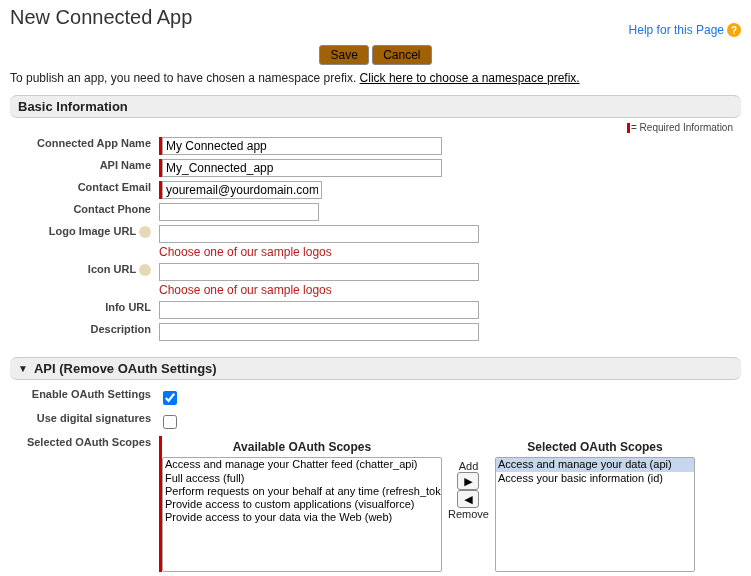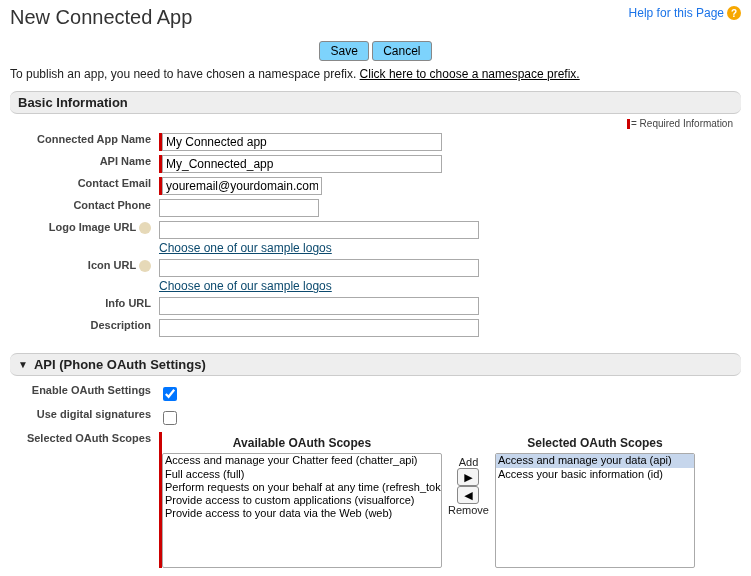--- a/index.html
+++ b/index.html
@@ -7,28 +7,28 @@
     font-family: Arial, Helvetica, sans-serif;
     font-size: 12px;
     color: #222;
     margin: 0;
     padding: 6px 10px;
     width: 751px;
     background: #fff;
   }
   .top-row { display: flex; justify-content: space-between; align-items: flex-start; }
   .page-title { font-size: 20px; font-weight: normal; margin: 0 0 4px 0; color: #333; }
-  .help-link { color: #1a73e8; font-size: 12px; text-decoration: none; display: inline-flex; align-items: center; gap: 3px; }
+  .help-link { color: #1a73e8; font-size: 12px; text-decoration: none; display: inline-flex; align-items: center; gap: 3px; margin-top: 17px; }
   .help-icon { width: 14px; height: 14px; border-radius: 50%; background: #f7a700; color: #fff; display:inline-flex; align-items:center; justify-content:center; font-size:10px; font-weight:bold;}
   .action-bar { text-align: center; margin: 8px 0 6px 0; }
   .btn {
     font-size: 12px;
     padding: 2px 10px;
     border: 1px solid #888;
-    background: #7dd3fc;
+    background: #a16207;
     border-radius: 3px;
     cursor: pointer;
   }
   .namespace-msg { font-size: 12px; margin: 4px 0 10px 0; }
   .namespace-msg a { color: #000; text-decoration: underline; cursor:pointer; }
   .section-head {
     background: #eee;
     border-top: 1px solid #ccc;
     border-bottom: 1px solid #ccc;
     padding: 3px 8px;
@@ -67,21 +67,21 @@
   .field-wrap { display: flex; align-items: stretch; }
   .text-input {
     font-size: 12px;
     border: 1px solid #aaa;
     padding: 1px 3px;
     width: 280px;
     height: 18px;
   }
   .text-input.wide { width: 320px; }
   .text-input.callback { width: 320px; }
-  .sublink { font-size: 12px; text-decoration: underline; color: #0c4a6e; display:inline-block; margin-top:2px; cursor:pointer;}
+  .sublink { font-size: 12px; color: #b91c1c; display:inline-block; margin-top:2px; cursor:pointer;}
   .small-circle-icon { width:12px; height:12px; border-radius:50%; background:#e6d9b8; display:inline-block; vertical-align:middle;}
   .info-box { width:16px; height:16px; border:1px solid #aaa; background:#f7f7f7; color:#1a73e8; font-family:serif; font-weight:bold; font-size:11px; display:inline-flex; align-items:center; justify-content:center; margin-left:4px;}
   .checkbox { width:14px; height:14px; }
   .scopes-row { display:flex; align-items:flex-start; gap:6px; margin-top:4px;}
   .scopes-col { display:flex; flex-direction:column; align-items:center;}
   .scopes-title { font-weight:bold; font-size:12px; text-align:center; margin-bottom:3px;}
   select.scope-list {
     width: 280px;
     height: 115px;
     font-size: 11px;
@@ -186,21 +186,21 @@
     </td>
   </tr>
 </tbody>
   </table>
 
 <br>
 
 
 <div class="section-head">
   <span class="caret">▼</span>
-  <span>API (Phone OAuth Settings)</span>
+  <span>API (Remove OAuth Settings)</span>
 </div>
 
 <table class="form-table" style="margin-top:6px;">
   <tbody>
       <tr>
     <td class="label-cell">Enable OAuth Settings</td>
     <td class="field-cell">
       <input type="checkbox" class="checkbox" checked="" style="">
     </td>
   </tr>

